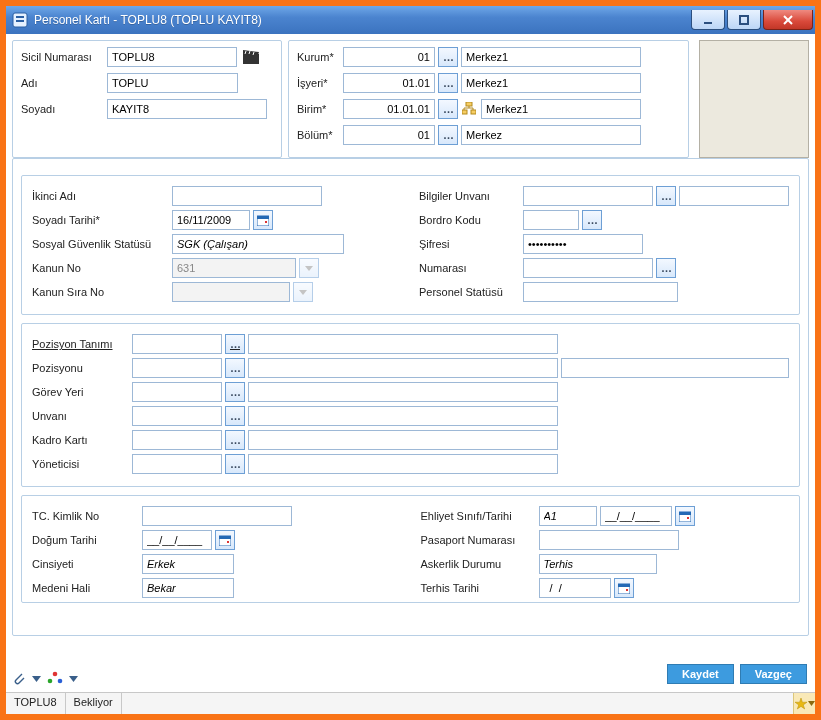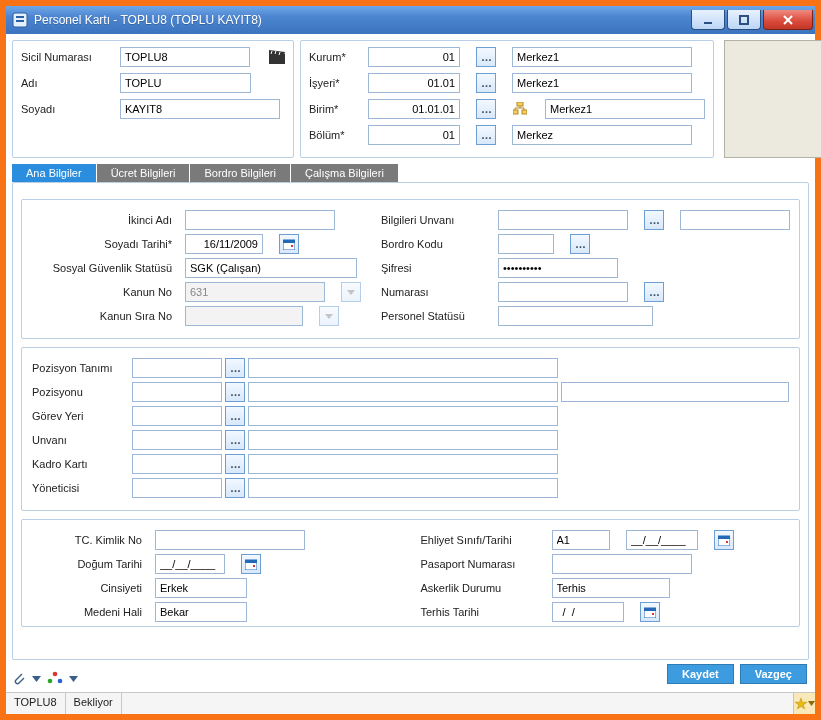--- a/index.html
+++ b/index.html
@@ -20,60 +20,60 @@
 
   .client { position:absolute; top:28px; left:0; right:0; bottom:0; padding:6px; background:#fff; }
   .frame { border:1px solid #b8cfe5; border-radius:2px; background:#fff; }
 
   
   .top-area { display:flex; gap:6px; }
   .id-box { flex:0 0 270px; padding:6px 8px 8px 8px; }
   .org-box { flex:1; padding:6px 8px 8px 8px; }
   .photo-box { flex:0 0 110px; height:118px; margin-left:4px; background:#ece9de; border:1px solid #b4b0a4; }
 
-  .fld-row { display:flex; align-items:center; margin-top:6px;gap:13px; }
+  .fld-row { display:flex; align-items:center; margin-top:6px; }
   .id-box .fld-row:first-child, .org-box .fld-row:first-child { margin-top:0; }
   .lbl { flex:0 0 86px; }
   .org-box .lbl { flex:0 0 46px; }
 
   input.txt, .sel, .ro { height:20px; border:1px solid #9db8d6; background:#fff; padding:0 4px; font:inherit; }
   input.txt.r { text-align:right; }
   .txt:disabled { background:#f3f3f3; color:#888; }
   .sel { appearance:none; background:
          linear-gradient(#fff,#fff),
          linear-gradient(45deg, transparent 45%, #5a799e 45%),
          linear-gradient(-45deg, transparent 45%, #5a799e 45%);
          background-position: 0 0, right 6px center, right 2px center;
          background-size: 100% 100%, 6px 6px, 6px 6px;
-         background-repeat:no-repeat; }
+         background-repeat:no-repeat;font-style:italic; }
   .btn-lookup, .btn-cal, .btn-sel { width:20px; height:20px; border:1px solid #6d9fd5; background:linear-gradient(#f3f8ff,#d8e8fb); display:inline-flex; align-items:center; justify-content:center; margin-left:3px; cursor:pointer; }
   .btn-lookup::after { content:"…"; font-weight:bold; color:#3a4a5f; letter-spacing:-1px; }
   .btn-sel svg, .btn-cal svg { display:block; }
 
   .movie-icon svg { display:block; }
 
   
   .tabs { display:flex; margin-top:6px; }
   .tab { background:#7a7a7a; color:#fff; padding:3px 14px; margin-right:1px; font-size:11px; cursor:pointer; }
   .tab.active { background:#2a8dde; }
 
   .tab-body { border:1px solid #b8cfe5; border-radius:2px; padding:8px; height:478px; overflow:hidden; position:relative; }
 
   .grid2 { display:flex; gap:20px; }
   .col { flex:1; }
   .col .fld-row .lbl { flex:0 0 140px; }
-  .grid2 .col:first-child .fld-row .lbl { flex:0 0 140px;text-align:right; }
+  .grid2 .col:first-child .fld-row .lbl { flex:0 0 140px; }
   .col .fld-row { margin-top:4px; }
   .col .fld-row:first-child { margin-top:0; }
 
   .section { border:1px solid #b8cfe5; border-radius:2px; padding:10px 10px 12px 10px; margin-top:8px; }
   .section .fld-row .lbl { flex:0 0 100px; }
 
   .posrow { display:flex; align-items:center; margin-top:4px; }
-  .posrow:first-child { margin-top:0; }
+  .posrow:first-child { margin-top:0;text-decoration:underline; }
   .poslbl { flex:0 0 100px; }
 
   
   .footer-btns { position:absolute; right:8px; bottom:30px; display:flex; gap:6px; }
   .btn { background:#3d9bdf; color:#fff; border:1px solid #2f7cb3; padding:3px 14px; font:inherit; font-weight:bold; cursor:pointer; }
 
   
   .statusbar { position:absolute; left:0; right:0; bottom:0; height:22px; border-top:1px solid #c8c8c8; display:flex; align-items:stretch; font-size:11px; background:#f5f5f5; }
   .statusbar .cell { padding:3px 8px; border-right:1px solid #c8c8c8; }
   .statusbar .spacer { flex:1; }
@@ -182,73 +182,67 @@
           <span class="lbl">Bölüm*</span>
           <input class="txt r" style="width: 92px;" value="01">
           <span class="btn-lookup"></span>
           <input class="txt" style="width: 180px; margin-left: 3px;" value="Merkez">
         </div>
       </div>
 
       <div class="photo-box"></div>
     </div>
 
-    <div class="tabs">
-      <div class="tab active">Ana Bilgiler</div>
-      <div class="tab">Ücret Bilgileri</div>
-      <div class="tab">Bordro Bilgileri</div>
-      <div class="tab">Çalışma Bilgileri</div>
-    </div>
 
     <div class="tab-body">
 
       <div class="section">
         <div class="grid2">
           <div class="col">
             <div class="fld-row">
               <span class="lbl">İkinci Adı</span>
               <input class="txt" style="width: 150px;" value="">
             </div>
             <div class="fld-row">
               <span class="lbl">Soyadı Tarihi*</span>
-              <input class="txt" style="width: 78px; text-align: right;" value="16/11/2009">
+              <input class="txt" style="width: 78px;" value="16/11/2009">
               <span class="btn-cal">
                   <svg width="12" height="12">
                     <rect x="0" y="2" width="12" height="10" fill="#fff" stroke="#2469b5"></rect>
                     <rect x="0" y="2" width="12" height="3" fill="#2469b5"></rect>
                     <rect x="8" y="7" width="2" height="2" fill="#d33"></rect>
                   </svg>
                 </span>
             </div>
             <div class="fld-row">
               <span class="lbl">Sosyal Güvenlik Statüsü</span>
               <select class="sel" style="width:172px"><option>SGK (Çalışan)</option></select>
             </div>
             <div class="fld-row">
               <span class="lbl">Kanun No</span>
-              <input class="txt" style="width: 140px; background: rgb(243, 243, 243); color: rgb(136, 136, 136);" disabled="" value="631">
+              <input class="txt" style="width: 124px; background: rgb(243, 243, 243); color: rgb(136, 136, 136);" disabled="" value="631">
               <span class="btn-sel" style="opacity:.5">
                   <svg width="10" height="10">
                     <polygon points="1,3 9,3 5,8" fill="#8a8a8a"></polygon>
                   </svg>
                 </span>
             </div>
             <div class="fld-row">
               <span class="lbl">Kanun Sıra No</span>
               <input class="txt" style="width: 118px; background: rgb(243, 243, 243);" disabled="">
               <span class="btn-sel" style="opacity:.5">
                   <svg width="10" height="10">
                     <polygon points="1,3 9,3 5,8" fill="#8a8a8a"></polygon>
                   </svg>
                 </span>
             </div>
           </div>
           <div class="col">
             <div class="fld-row">
-              <span class="lbl" style="flex:0 0 104px">Bilgileri Unvanı</span>
+              <span class="lbl" style="flex:0 0 104px">Bilgiler Unvanı</span>
               <input class="txt" style="width: 130px;">
               <span class="btn-lookup"></span>
               <input class="txt" style="width: 110px; margin-left: 3px;">
             </div>
             <div class="fld-row">
               <span class="lbl" style="flex:0 0 104px">Bordro Kodu</span>
               <input class="txt" style="width: 56px;">
               <span class="btn-lookup"></span>
             </div>
             <div class="fld-row">

